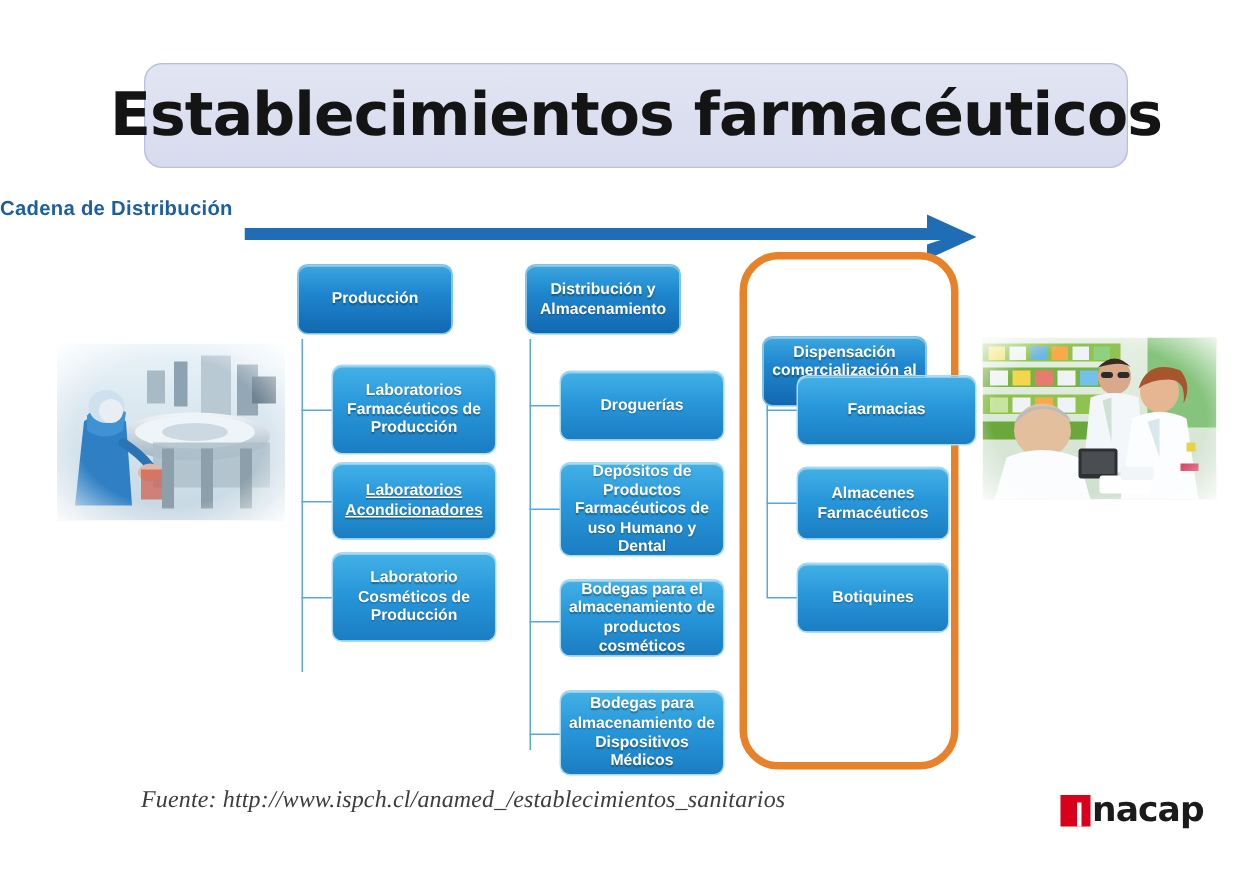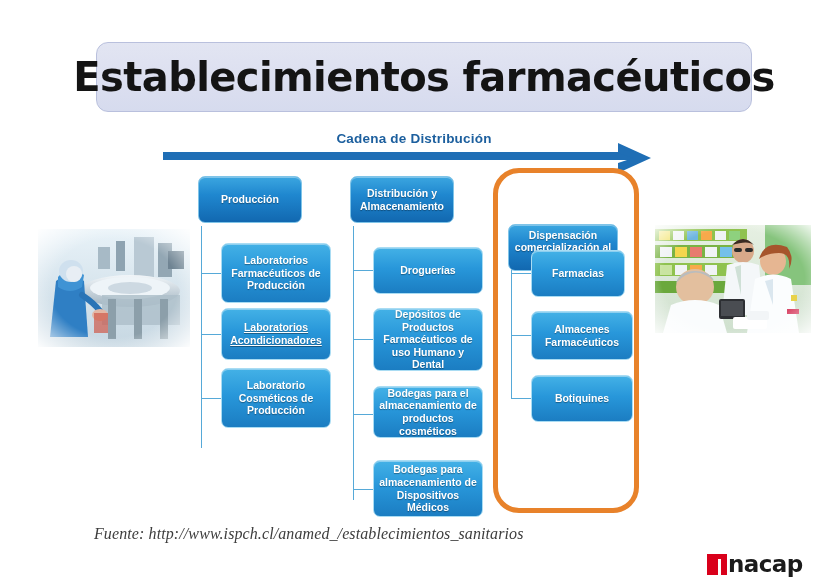--- a/index.html
+++ b/index.html
@@ -39,21 +39,21 @@
     white-space: nowrap;
     font-family: "DejaVu Sans", sans-serif;
   }
 
   
   #chain-label {
     position: absolute;
     left: 0;
     top: 131px;
     width: 828px;
-    text-align: center;
+    text-align: left;
     font-size: 13.5px;
     font-weight: bold;
     color: #1c5f9e;
     letter-spacing: 0.2px;
   }
   #chain-arrow {
     position: absolute;
     left: 163px;
     top: 141px;
     width: 500px;
@@ -140,21 +140,21 @@
     font-style: italic;
     color: #3d3d3d;
     font-family: "Liberation Serif", serif;
     letter-spacing: 0.1px;
   }
 
   
   #brand-logo {
     position: absolute;
     left: 707px;
-    top: 551px;
+    top: 527px;
     height: 26px;
     display: flex;
     align-items: center;
   }
   #logo-mark {
     width: 20px;
     height: 21px;
     background: #d9001b;
     position: relative;
     margin-right: 1px;
@@ -325,21 +325,21 @@
   <div class="stub" style="left:8px; top:313px; width:21px;"></div>
   <div class="node leaf" style="left:28px; top:284px; width:110px; height:57px;">Bodegas para almacenamiento de Dispositivos Médicos</div>
 </div>
 
 <div class="column" id="column-2">
   <div class="rail" style="left:8px; top:50px; height:172px;"></div>
 
   <div class="node head" style="left:5px; top:0; width:110px; height:47px;margin-top:48px;">Dispensación comercialización al público</div>
 
   <div class="stub" style="left:8px; top:97px; width:21px;"></div>
-  <div class="node leaf" style="left:28px; top:74px; width:94px; height:47px;text-align:right;">Farmacias</div>
+  <div class="node leaf" style="left:28px; top:74px; width:120px; height:47px;text-align:right;">Farmacias</div>
 
   <div class="stub" style="left:8px; top:159px; width:21px;"></div>
   <div class="node leaf" style="left:28px; top:135px; width:102px; height:49px;">Almacenes Farmacéuticos</div>
 
   <div class="stub" style="left:8px; top:222px; width:21px;"></div>
   <div class="node leaf" style="left:28px; top:199px; width:102px; height:47px;">Botiquines</div>
 </div>
 
 <div id="source-note">Fuente: http://www.ispch.cl/anamed_/establecimientos_sanitarios</div>
 

